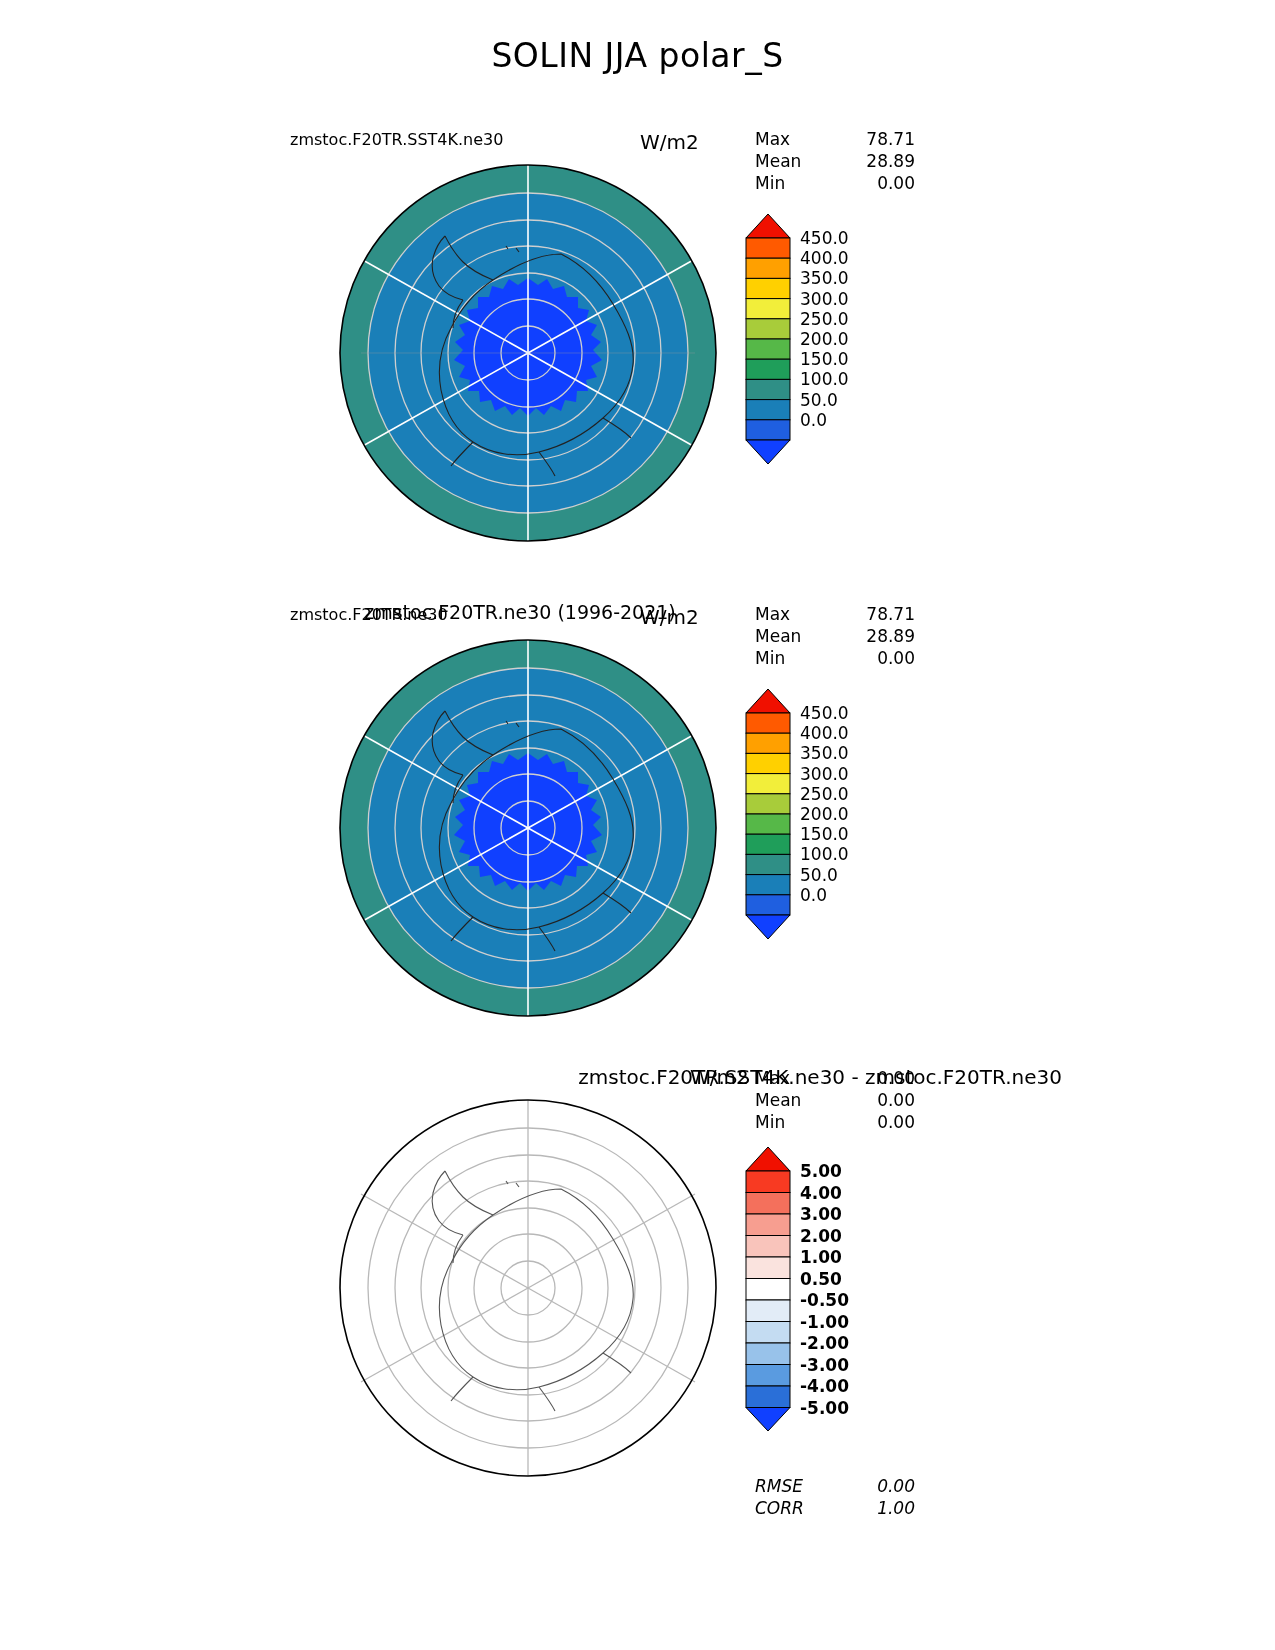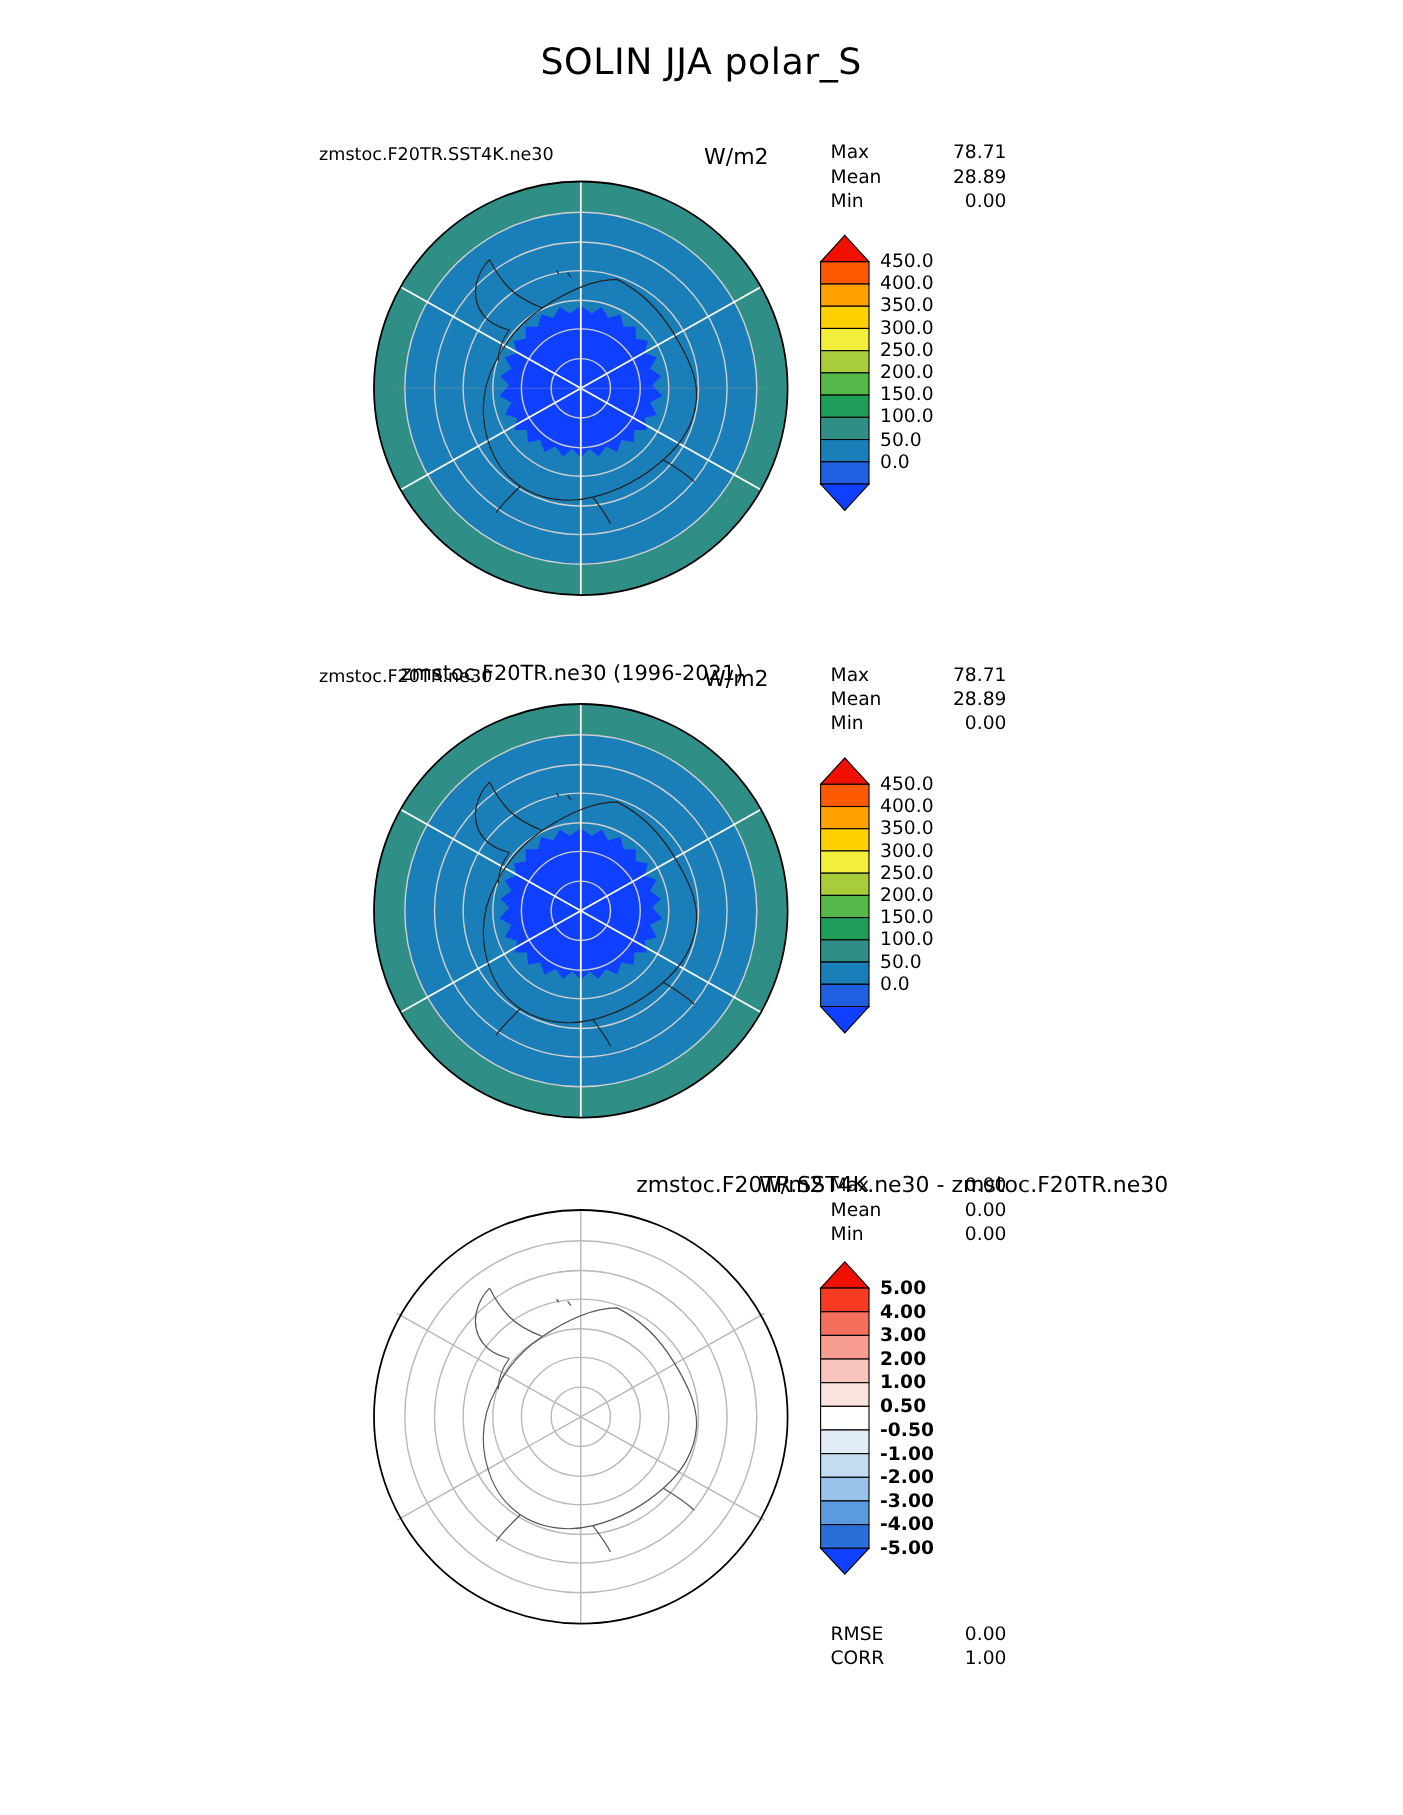--- a/index.html
+++ b/index.html
@@ -83,20 +83,21 @@
     line-height: 22px;
   }
   .stats .row .lbl { text-align: left; }
   .stats .row .val { text-align: right; }
 
   .footstats {
     position: absolute;
     left: 755px;
     width: 160px;
     font-size: 17px;
+    font-style: italic;
   }
   .footstats .row {
     display: flex;
     justify-content: space-between;
     line-height: 22px;
   }
 
   
   .map-wrap {
     position: absolute;

